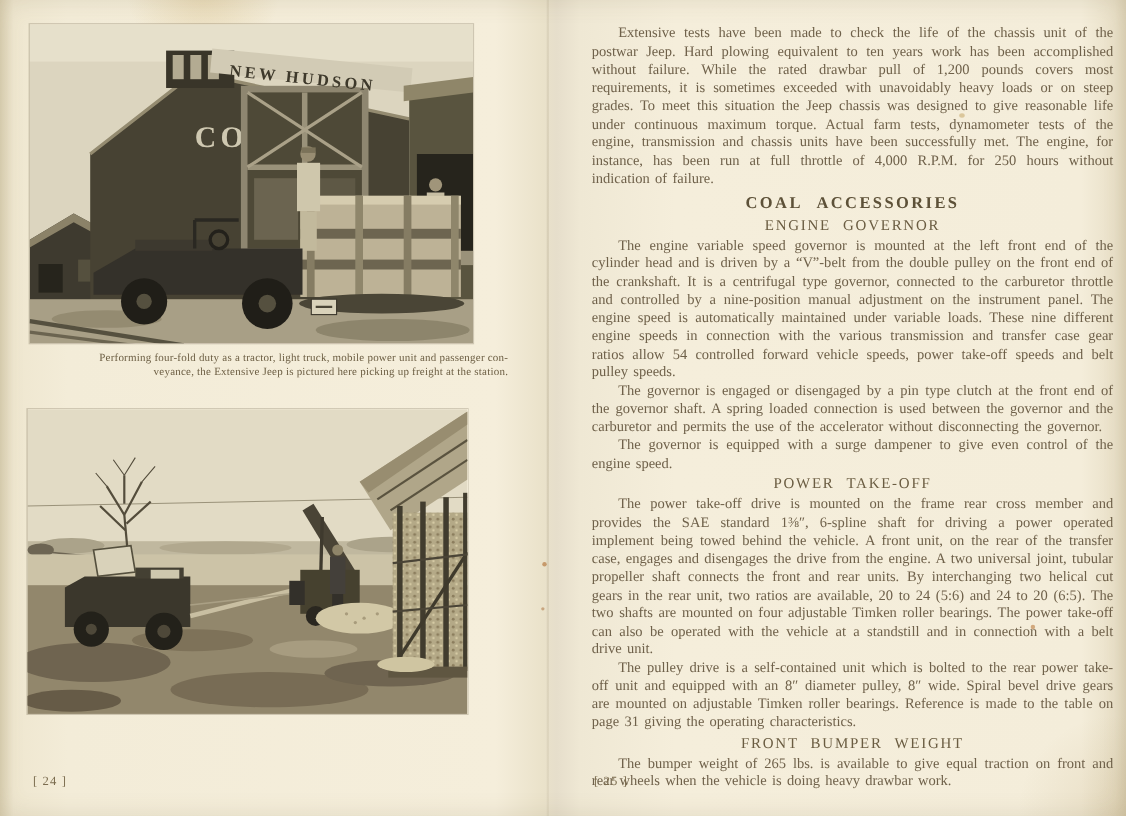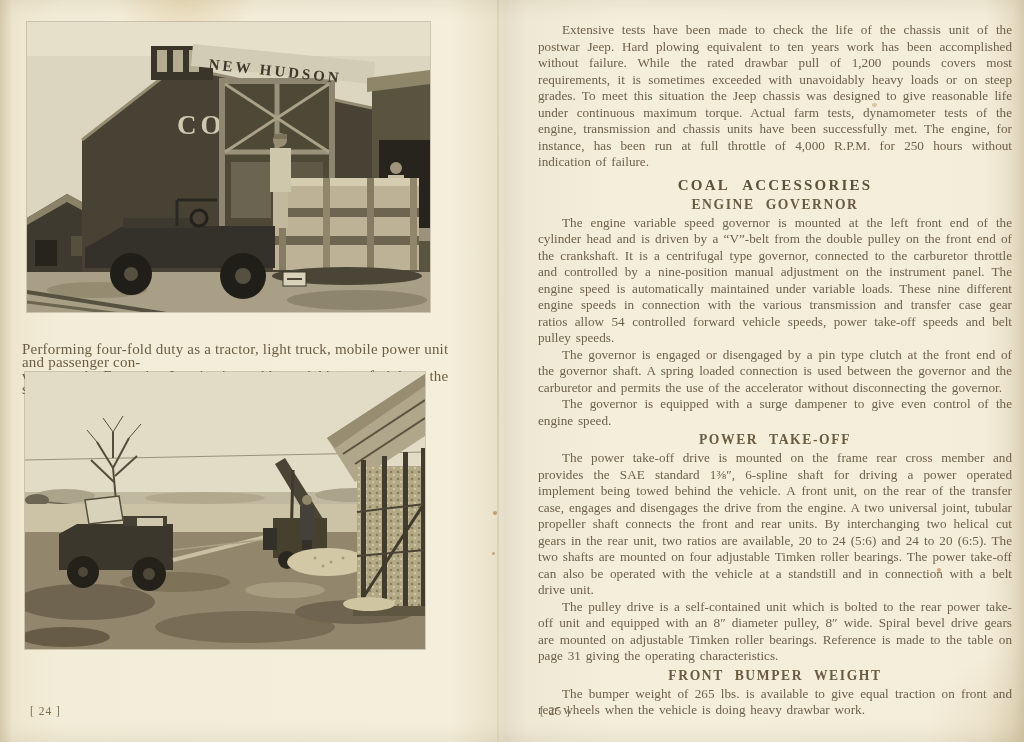--- a/index.html
+++ b/index.html
@@ -23,35 +23,35 @@
     background:linear-gradient(180deg,rgba(110,95,60,.10),rgba(110,95,60,.16),rgba(110,95,60,.08));}
   .page{position:absolute;top:0;height:742px;}
   .page.left{left:0;width:500px;}
   .page.right{left:500px;width:596px;}
 
   .photo{position:absolute;margin:0;padding:0;box-shadow:0 0 0 1px rgba(90,80,55,.25);}
   .photo svg{display:block;}
   .photo1{left:27px;top:22px;width:403px;height:290px;}
   .photo2{left:25px;top:372px;width:400px;height:277px;}
 
-  .caption{position:absolute;left:22px;width:440px;text-align:left;
-    font-size:15px;line-height:13.4px;color:#6c5e43;letter-spacing:.2px;margin-top:24px;}
+  .caption{position:absolute;left:22px;width:440px;text-align:right;
+    font-size:10px;line-height:13.4px;color:#6c5e43;letter-spacing:.2px;}
   .caption1{top:319px;}
   .caption2{top:659px;}
 
   .pagenum{position:absolute;text-align:left;font-size:11.5px;color:#7b6c4f;letter-spacing:1px;}
   .pagenum.left-num{left:30px;top:705px;width:400px;}
   .pagenum.right-num{left:40px;top:705px;width:470px;}
 
   .text-col{position:absolute;left:38px;top:22px;width:474px;}
   .para{margin:0;text-align:justify;text-indent:24px;
     font-size:13.2px;line-height:16.5px;color:#6f614a;word-spacing:1.5px;}
   .h-main{margin:6px 0 1px;text-align:center;font-size:15px;font-weight:bold;
     letter-spacing:2.2px;word-spacing:8px;color:#5d5138;}
-  .h-sub{margin:3px 0 2px;text-align:center;font-size:13.6px;font-weight:bold;
+  .h-sub{margin:3px 0 2px;text-align:center;font-size:13.6px;font-weight:normal;
     letter-spacing:1.6px;word-spacing:6px;color:#6a5c41;}
 
   .spot{position:absolute;border-radius:50%;}
   .spot1{left:493px;top:511px;width:4px;height:4px;background:rgba(170,95,30,.55);}
   .spot2{left:492px;top:552px;width:3px;height:3px;background:rgba(160,90,35,.45);}
   .spot3{left:937px;top:568px;width:4px;height:4px;background:rgba(175,100,30,.5);}
   .spot4{left:872px;top:103px;width:5px;height:4px;background:rgba(180,140,60,.4);}
 </style>
 </head>
 <body>

